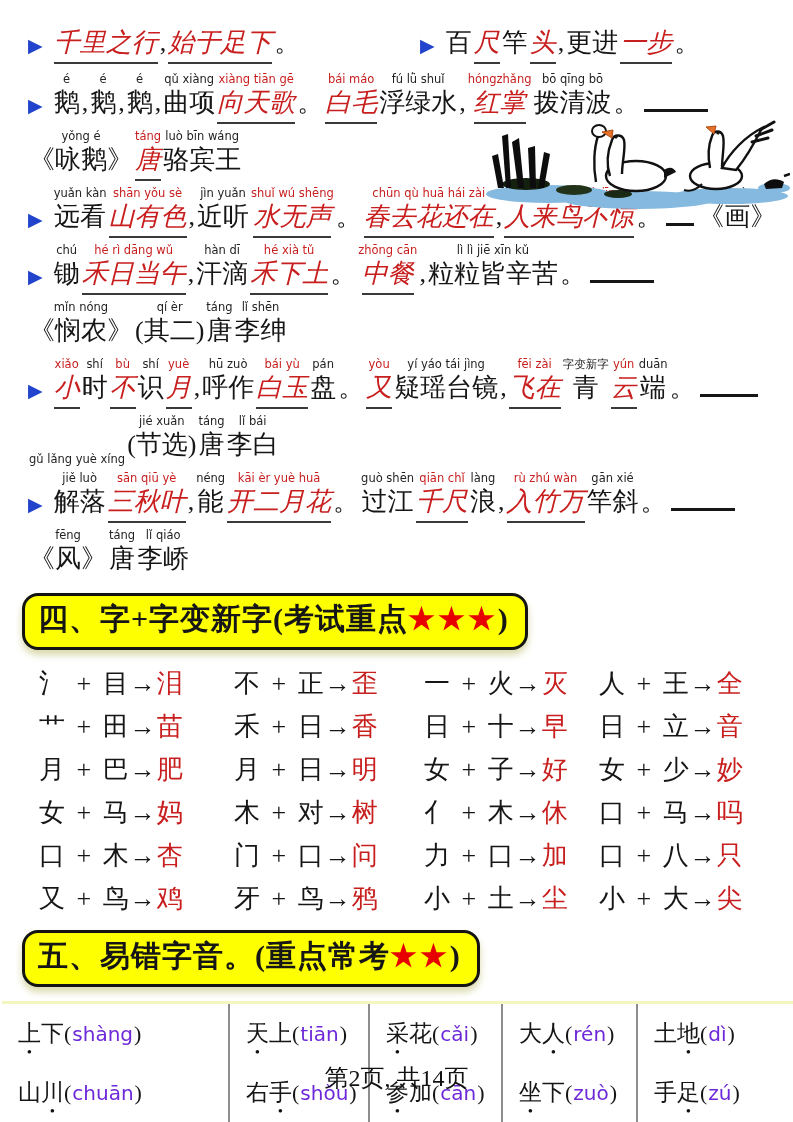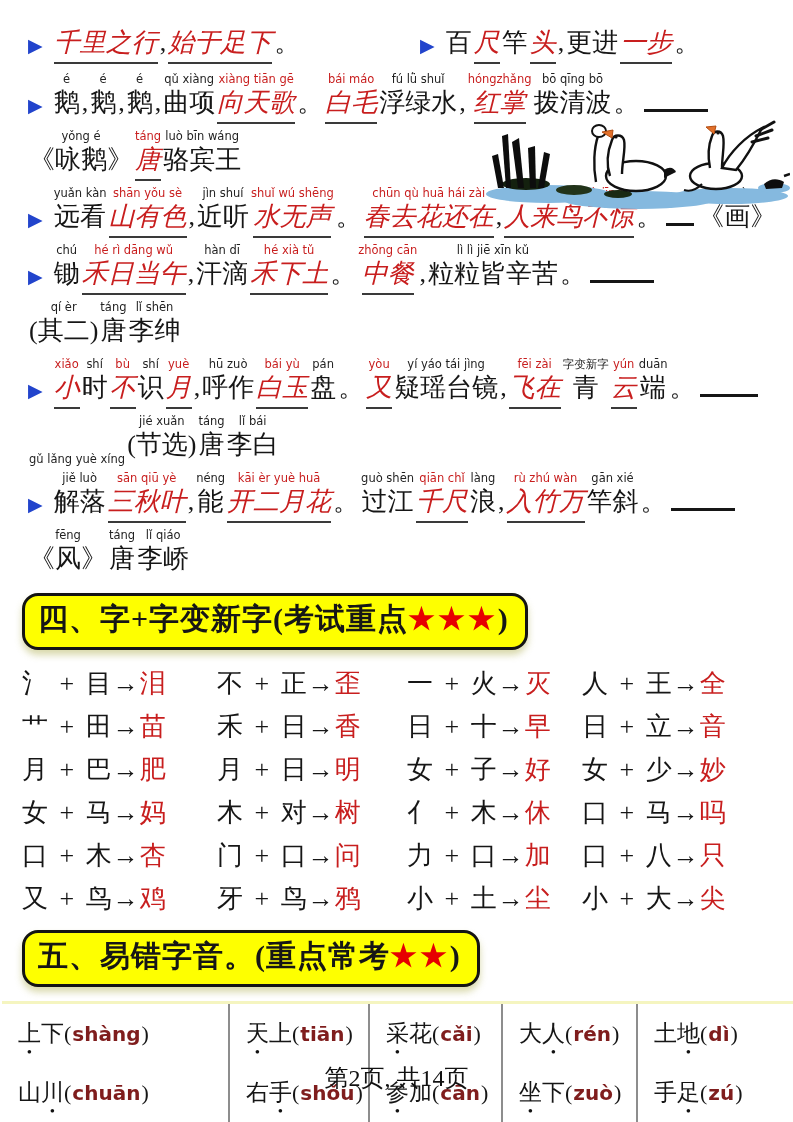--- a/index.html
+++ b/index.html
@@ -21,33 +21,33 @@
   .tx.r{color:#c81e1e;font-style:italic;}
   .tx.u{border-bottom:2.5px solid #3a3a3a;}
   .bullet{color:#2244cc;font-family:"DejaVu Sans",sans-serif;font-size:19px;margin:0 10px 9px 0;line-height:1;}
   .dash{display:inline-block;border-top:3.2px solid #161616;margin:0 3px 12px 3px;}
   
   .sech{display:inline-block;background:#feff00;border:3px solid #141414;border-radius:16px;
     padding:3px 16px 7px 13px;margin:8px 12px 4px 22px;font-size:30px;font-weight:bold;letter-spacing:1px;
     box-shadow:0 5px 7px rgba(170,170,70,.45);}
   .sech .stars{color:#e60000;letter-spacing:3px;}
   
-  .grid{margin:8px 0 2px 22px;}
+  .grid{margin:8px 0 2px 39px;}
   .grow{display:grid;grid-template-columns:195px 190px 175px 1fr;height:43px;align-items:center;}
   .gcell{font-size:26px;letter-spacing:1px;}
   .gcell .res{color:#c81e1e;}
   .gcell .op{padding:0 3px;}
   
   .ptable{display:grid;grid-template-columns:226px 140px 133px 135px 1fr;margin:10px 0 0 2px;
     border-top:3px solid #f5f5c0;}
   .tcell{height:59px;display:flex;align-items:center;padding-left:16px;font-size:23px;white-space:nowrap;}
   .tcell.bl{border-left:2px solid #8d8d8d;}
   .ch{position:relative;}
   .ch.d:after{content:"•";position:absolute;left:50%;transform:translateX(-50%);bottom:-12px;font-size:15px;color:#111;}
-  .tpy{font-family:"DejaVu Sans","Liberation Sans",sans-serif;font-size:20px;font-weight:bold;color:#7f1d1d;padding:0 1px;}
+  .tpy{font-family:"DejaVu Sans","Liberation Sans",sans-serif;font-size:20px;font-weight:normal;color:#6d28d9;padding:0 1px;}
   .par{font-size:22px;}
   
   .footer{position:absolute;left:0;right:0;top:1062px;text-align:center;font-size:24px;color:#111;}
   
   .geese{position:absolute;left:478px;top:118px;width:312px;height:92px;pointer-events:none;}
 </style>
 </head>
 <body>
 
 <div class="content">
@@ -175,21 +175,21 @@
           <div class="tx">远看</div>
         </span>
         <span class="seg">
           <div class="py r">shān yǒu sè</div>
           <div class="tx r u">山有色</div>
         </span>
         <span class="seg">
           <div class="tx">,</div>
         </span>
         <span class="seg">
-          <div class="py">jìn shuí</div>
+          <div class="py">jìn yuǎn</div>
           <div class="tx">近听</div>
         </span>
         <span class="seg">
           <div class="py r">shuǐ wú shēng</div>
           <div class="tx r u">水无声</div>
         </span>
         <span class="seg">
           <div class="tx">。</div>
         </span>
         <span class="seg">
@@ -246,20 +246,24 @@
         <span class="seg">
           <div class="py">lì lì jiē xīn kǔ</div>
           <div class="tx">粒粒皆辛苦</div>
         </span>
         <span class="seg">
           <div class="tx">。</div>
         </span>
         <span class="dash" style="width: 64px;"></span>
       </div>
       <div class="pline t">
+        <span class="seg">
+          <div class="py">mǐn nóng</div>
+          <div class="tx">《悯农》</div>
+        </span>
         <span class="seg">
           <div class="py">qí èr</div>
           <div class="tx">(其二)</div>
         </span>
         <span class="seg">
           <div class="py">táng</div>
           <div class="tx">唐</div>
         </span>
         <span class="seg">
           <div class="py">lǐ shēn</div>

